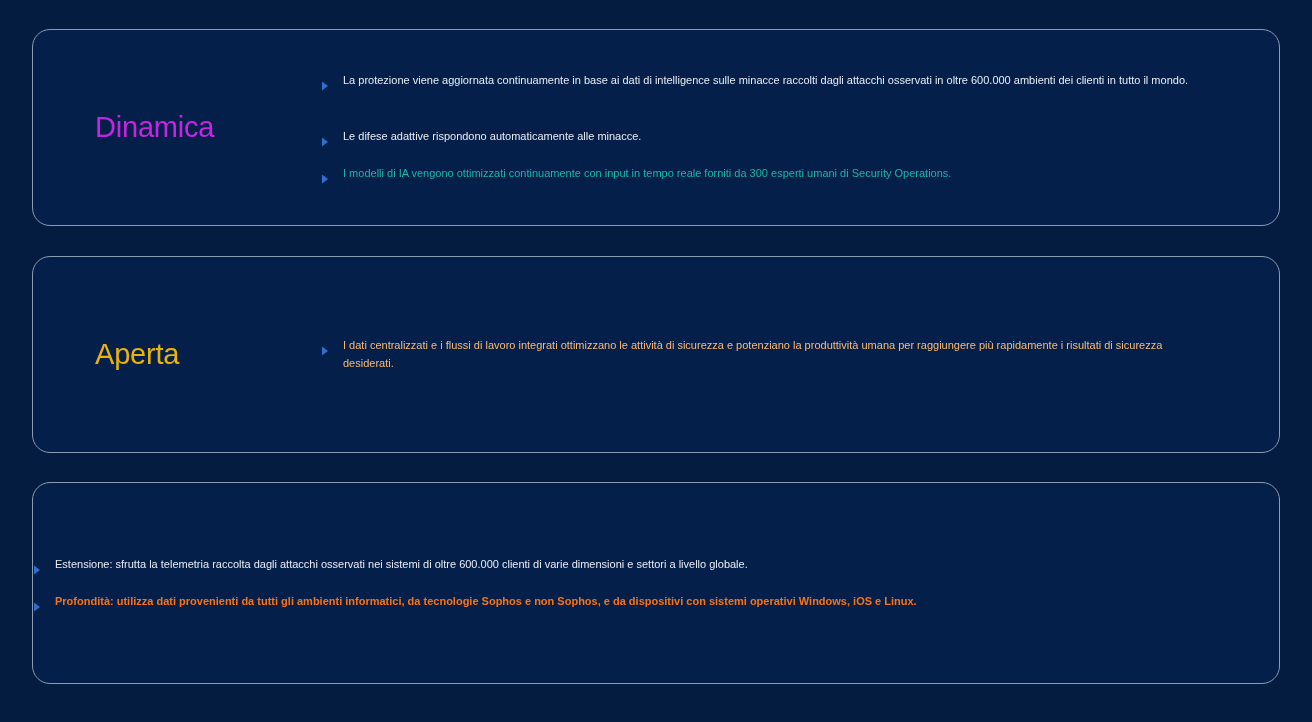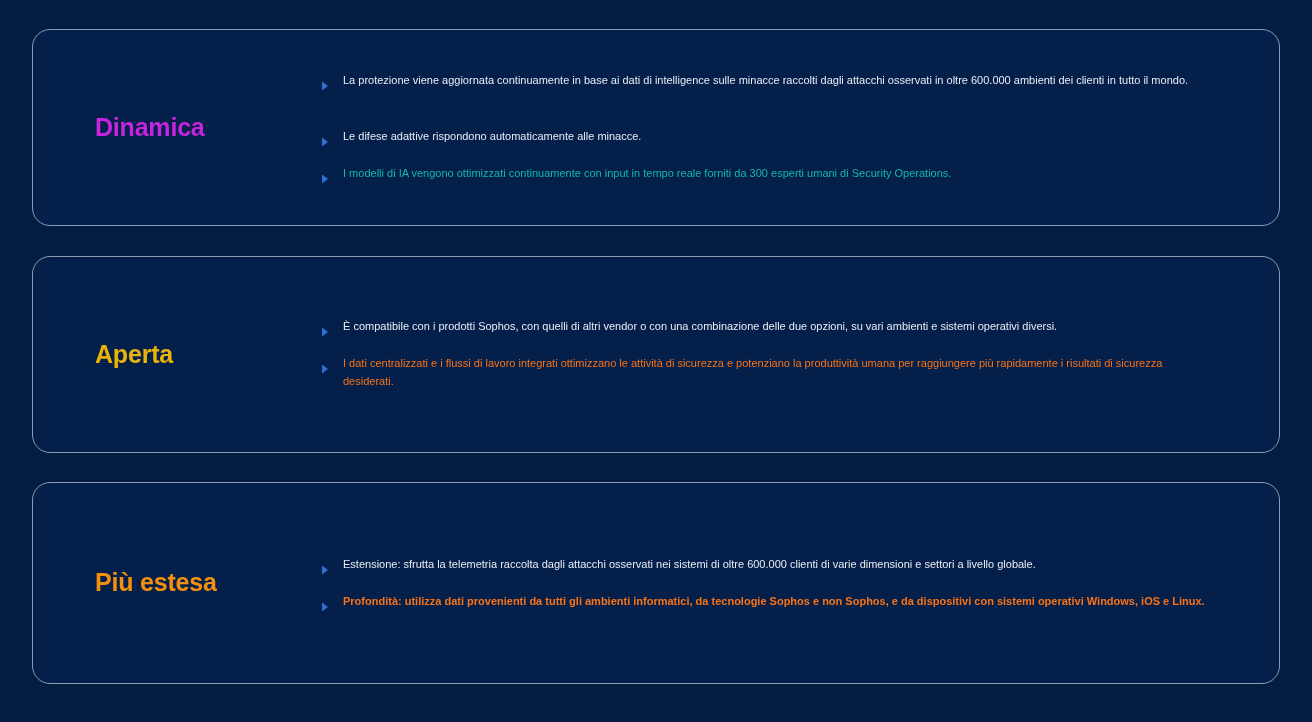--- a/index.html
+++ b/index.html
@@ -44,22 +44,22 @@
   #card-piu-estesa { top: 482px; height: 202px; }
 
   .card-heading-col {
     width: 288px;
     flex: 0 0 288px;
     padding-left: 62px;
     box-sizing: border-box;
   }
 
   .card-heading {
-    font-size: 25px;
-    font-weight: bold;
+    font-size: 29px;
+    font-weight: normal;
     letter-spacing: -0.2px;
     line-height: 1.1;
     white-space: nowrap;
   }
 
   .card-body-col {
     flex: 1 1 auto;
     padding-right: 70px;
     box-sizing: border-box;
   }
@@ -144,44 +144,33 @@
       </ul>
     </div>
   </section>
 
   <section class="card" id="card-aperta" style="background: rgb(4, 32, 74); border-color: rgb(139, 155, 180);">
     <div class="card-heading-col">
       <div class="card-heading" style="color: #eab308;">Aperta</div>
     </div>
     <div class="card-body-col">
       <ul class="bullets">
-        <li style="color: rgb(232, 236, 243);">
-          <span class="bullet-icon">
-            <svg width="8" height="10" viewBox="0 0 8 10" xmlns="http://www.w3.org/2000/svg">
-              <polygon points="1,0.5 7,5 1,9.5" fill="#2f6fd0"></polygon>
-            </svg>
-          </span>
-          <span class="bullet-text">È compatibile con i prodotti Sophos, con quelli di altri vendor o con una combinazione delle due opzioni, su vari ambienti e sistemi operativi diversi.</span>
-        </li>
-        <li style="color: #f97316;">
+        <li style="color: #fdba74;">
           <span class="bullet-icon">
             <svg width="8" height="10" viewBox="0 0 8 10" xmlns="http://www.w3.org/2000/svg">
               <polygon points="1,0.5 7,5 1,9.5" fill="#2f6fd0"></polygon>
             </svg>
           </span>
           <span class="bullet-text">I dati centralizzati e i flussi di lavoro integrati ottimizzano le attività di sicurezza e potenziano la produttività umana per raggiungere più rapidamente i risultati di sicurezza desiderati.</span>
         </li>
       </ul>
     </div>
   </section>
 
   <section class="card" id="card-piu-estesa" style="background: rgb(4, 32, 74); border-color: rgb(139, 155, 180);">
-    <div class="card-heading-col">
-      <div class="card-heading" style="color: rgb(245, 144, 14);">Più estesa</div>
-    </div>
     <div class="card-body-col">
       <ul class="bullets">
         <li style="color: rgb(232, 236, 243);">
           <span class="bullet-icon">
             <svg width="8" height="10" viewBox="0 0 8 10" xmlns="http://www.w3.org/2000/svg">
               <polygon points="1,0.5 7,5 1,9.5" fill="#2f6fd0"></polygon>
             </svg>
           </span>
           <span class="bullet-text">Estensione: sfrutta la telemetria raccolta dagli attacchi osservati nei sistemi di oltre 600.000 clienti di varie dimensioni e settori a livello globale.</span>
         </li>

